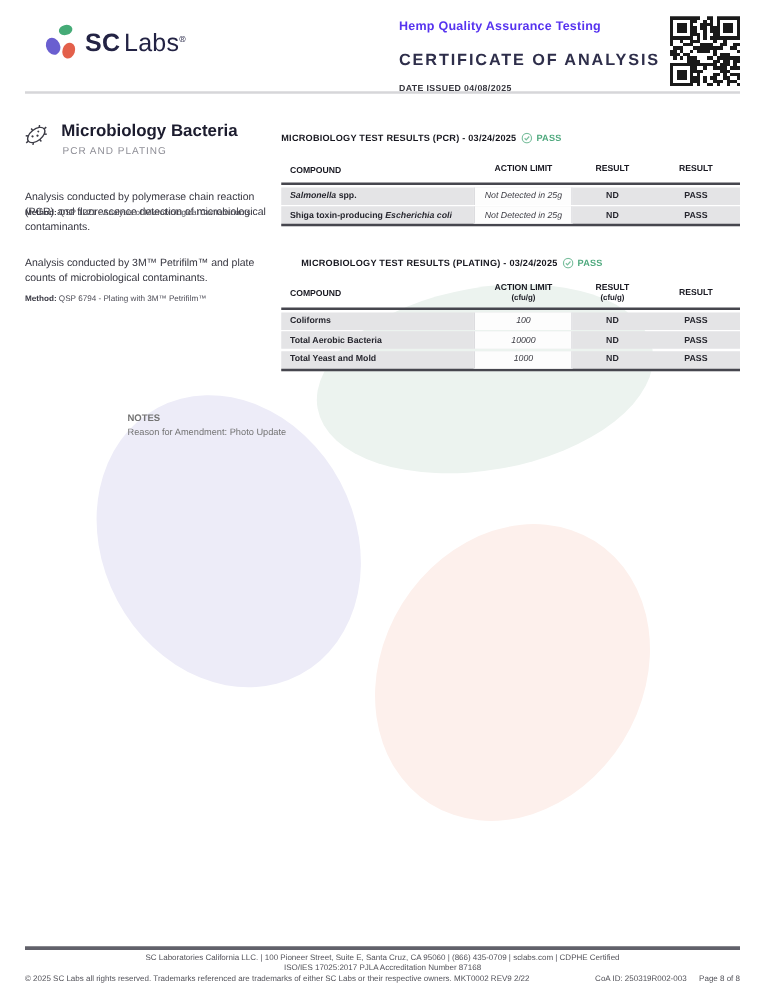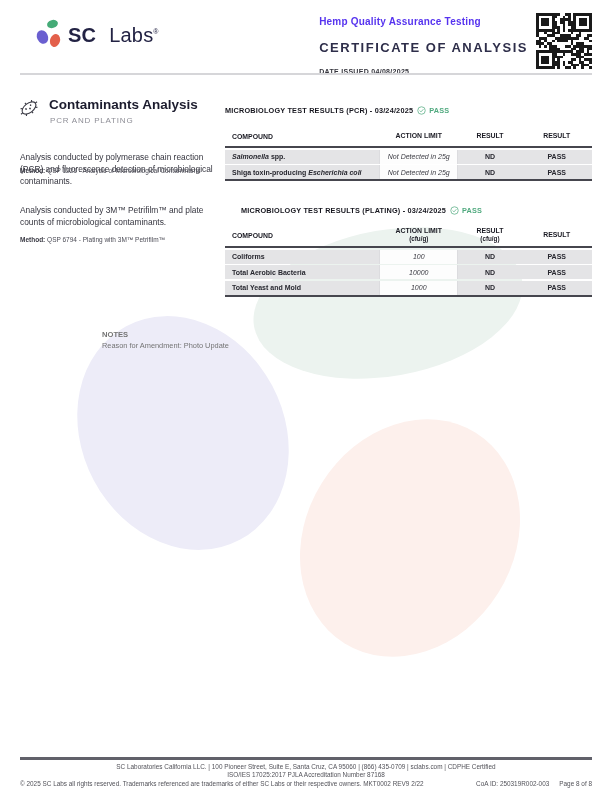--- a/index.html
+++ b/index.html
@@ -15,21 +15,21 @@
   .z { position:absolute; z-index:2; }
 
   
   .logo-mark { left:36px; top:19px; width:28px; height:30px; }
   .dot { position:absolute; border-radius:50%; }
   .dot-purple { left:1px;  top:11px; width:11px; height:14px; background:#6a5fd0; transform:rotate(-25deg); }
   .dot-green  { left:11px; top:1px;  width:11px; height:8px;  background:#45ab77; transform:rotate(-15deg); }
   .dot-coral  { left:14px; top:15px; width:10px; height:13px; background:#e3604b; transform:rotate(18deg); }
   .logo-text { left:68px; top:24px; font-size:20px; color:#232344; letter-spacing:0.2px; }
   .logo-text .sc { font-weight:800; }
-  .logo-text .labs { font-weight:400; margin-left:13px; }
+  .logo-text .labs { font-weight:400; margin-left:3px; }
   .logo-text .reg { font-size:7px; vertical-align:super; }
   .hdr-right { right:84px; top:16px; }
   .hdr-program { font-size:10px; font-weight:bold; color:#5633ef; letter-spacing:0.2px; }
   .hdr-title { font-size:13px; font-weight:600; color:#2e2e4a; letter-spacing:1.5px; margin-top:13px; }
   .hdr-date { font-size:7px; font-weight:bold; color:#34343c; margin-top:13px; letter-spacing:0.3px; }
   .qr { left:536px; top:13px; width:56px; height:56px; }
   .rule-top { left:20px; top:73px; width:572px; height:2px; background:#d6d6d9; }
 
   
   .microbe { left:16px; top:96px; width:26px; height:24px; }
@@ -383,21 +383,21 @@
           <line x1="18.4" y1="8.8" x2="20" y2="7.3"></line>
           <line x1="7.6" y1="15.2" x2="6" y2="16.7"></line>
           <line x1="18.4" y1="15.2" x2="20" y2="16.7"></line>
         </g>
         <circle cx="10" cy="11" r="0.9" fill="#3c3c46"></circle>
         <circle cx="13.5" cy="13" r="0.9" fill="#3c3c46"></circle>
         <circle cx="16" cy="10.8" r="0.8" fill="#3c3c46"></circle>
       </g>
     </svg>
   </div>
-  <div class="z an-title">Contaminants Analysis</div>
+  <div class="z an-title">Microbiology Bacteria</div>
   <div class="z an-sub">PCR AND PLATING</div>
 
   <div class="z para p1">Analysis conducted by polymerase chain reaction (PCR) and fluorescence detection of microbiological contaminants.</div>
   <div class="z method m1"><b>Method:</b><span> QSP 1221 - Analysis of Microbiological Contaminants</span></div>
 
   <div class="z para p2">Analysis conducted by 3M™ Petrifilm™ and plate counts of microbiological contaminants.</div>
   <div class="z method m2"><b>Method:</b><span> QSP 6794 - Plating with 3M™ Petrifilm™</span></div>
 
   <div class="z sec-title sec-title-pcr">
     <span>MICROBIOLOGY TEST RESULTS (PCR) - 03/24/2025</span>

